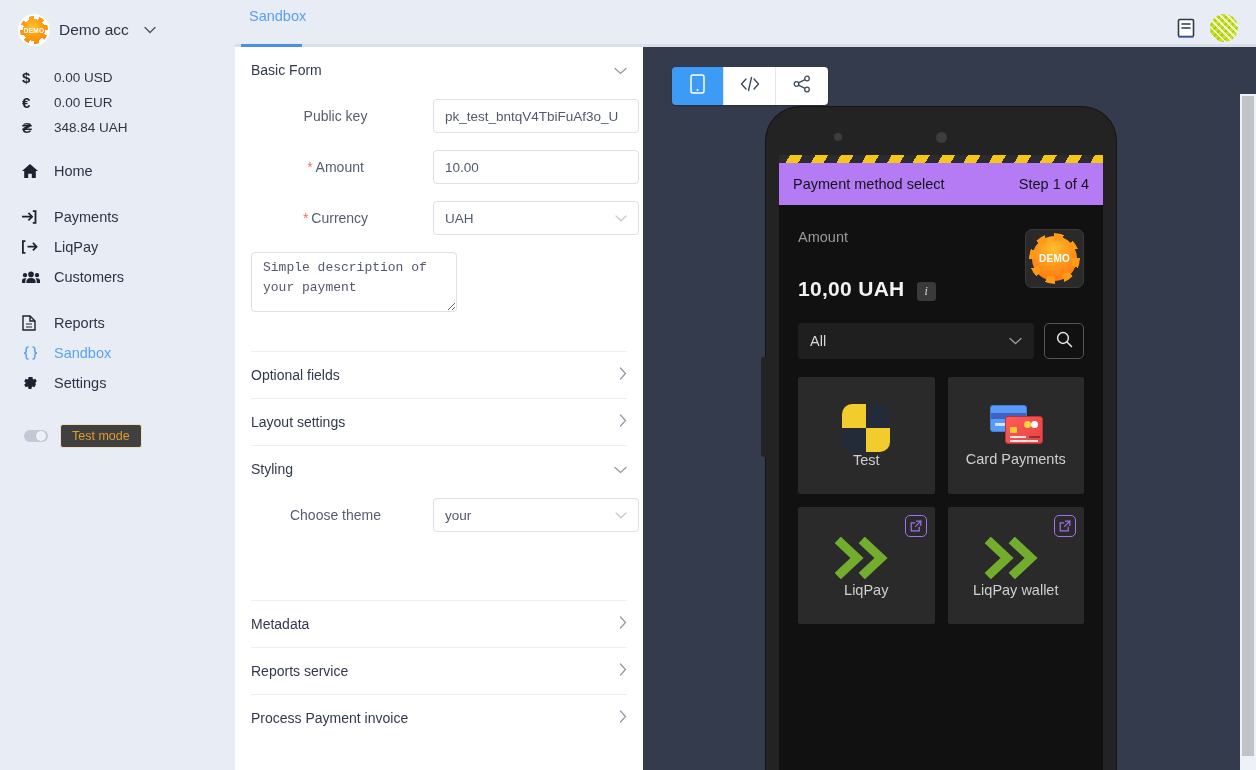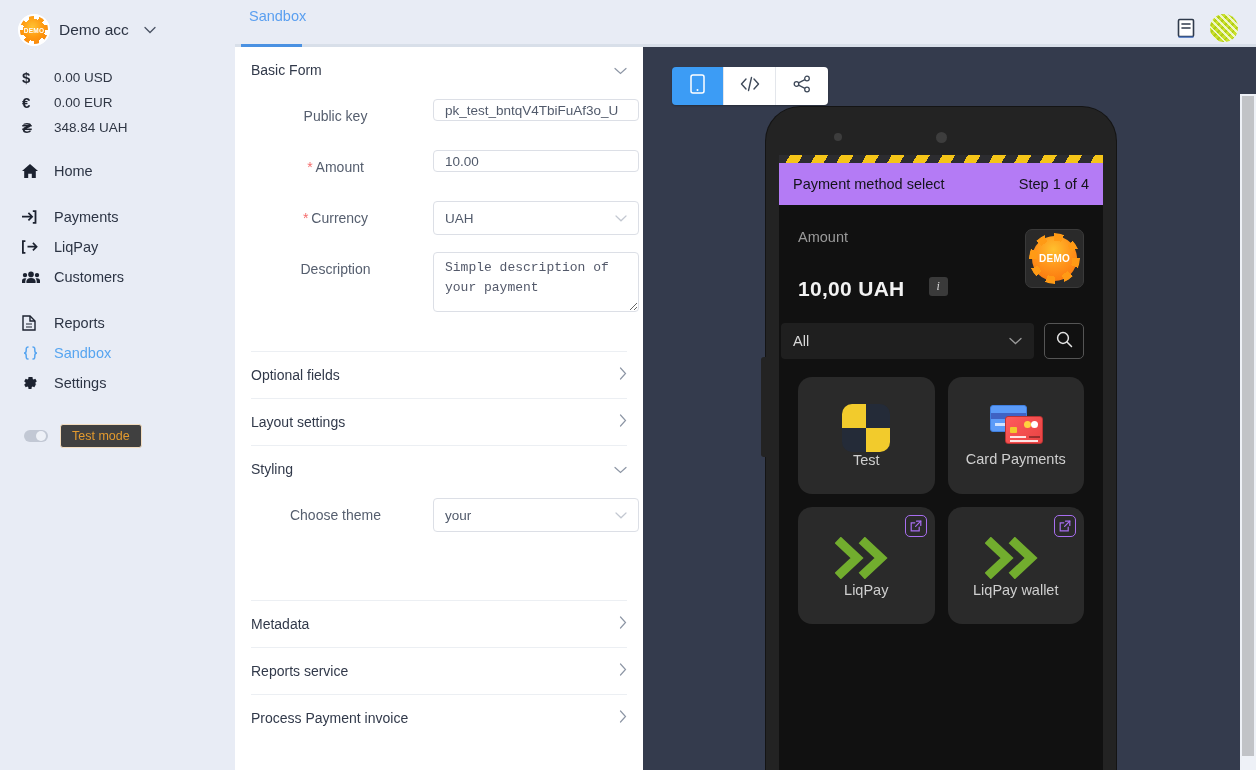--- a/index.html
+++ b/index.html
@@ -88,21 +88,21 @@
   .sect-body { padding: 6px 0 18px 0; }
 
   .field { display: flex; align-items: flex-start; margin-bottom: 17px; }
   .field-label {
     width: 182px; flex: 0 0 182px; text-align: center; padding-right: 13px;
     font-size: 14px; color: #555e6e; line-height: 34px;
   }
   .req { color: #f56c6c; margin-right: 3px; }
   .ctrl { flex: 1; position: relative; }
   .inp {
-    width: 206px; height: 22px; border: 1px solid #dcdfe6; border-radius: 4px;
+    width: 206px; height: 34px; border: 1px solid #dcdfe6; border-radius: 4px;
     padding: 0 11px; font-size: 13.5px; color: #515a6b;
     font-family: "Liberation Sans", sans-serif; background: #fff; outline: none;
   }
   .inp::placeholder { color: #b6bcc7; }
   .sel {
     width: 206px; height: 34px; border: 1px solid #dcdfe6; border-radius: 4px;
     padding: 0 11px; font-size: 13.5px; color: #515a6b; background: #fff;
     display: flex; align-items: center; justify-content: space-between; cursor: pointer;
   }
   .sel .chev { color: #c3c8d1; font-size: 12px; }
@@ -148,21 +148,21 @@
   .stripe {
     height: 8px;
     background: repeating-linear-gradient(-60deg, #f5c518 0 11px, #2c2c30 11px 22px);
   }
   .pay-header {
     background: #b47bf5; padding: 13px 14px; display: flex; align-items: center; justify-content: space-between;
     font-size: 14.5px; color: #13131a;
   }
   .amount-block { display: flex; align-items: flex-start; justify-content: space-between; padding: 24px 19px 0 19px; }
   .amount-label { font-size: 14.5px; color: #9a9a9a; margin-bottom: 4px; }
-  .amount-line { display: flex; align-items: flex-start; gap: 24px; margin-top: 32px; }
+  .amount-line { display: flex; align-items: flex-end; gap: 12px; margin-top: 32px; }
   .amount-value { font-size: 21px; font-weight: bold; color: #f2f2f2; letter-spacing: .3px; }
   .info-badge {
     width: 19px; height: 19px; border-radius: 3px; background: #3a3a3a; color: #d8d8d8;
     display: flex; align-items: center; justify-content: center; font-size: 12px;
     font-family: "Liberation Serif", serif; font-style: italic; cursor: pointer;
   }
   .demo-tile {
     width: 59px; height: 59px; border-radius: 7px; background: #2a2a2a; border: 1px solid #3a3a3a;
     display: flex; align-items: center; justify-content: center; flex: 0 0 59px;
   }
@@ -176,35 +176,35 @@
     background:
       conic-gradient(from 0deg, #ff9a15 0 6%, transparent 6% 12.5%, #ff9a15 12.5% 18.5%, transparent 18.5% 25%,
       #ff9a15 25% 31%, transparent 31% 37.5%, #ff9a15 37.5% 43.5%, transparent 43.5% 50%,
       #ff9a15 50% 56%, transparent 56% 62.5%, #ff9a15 62.5% 68.5%, transparent 68.5% 75%,
       #ff9a15 75% 81%, transparent 81% 87.5%, #ff9a15 87.5% 93.5%, transparent 93.5% 100%);
     -webkit-mask: radial-gradient(circle, transparent 0 18px, #000 18px);
             mask: radial-gradient(circle, transparent 0 18px, #000 18px);
   }
   .demo-star span { font-size: 10px; font-weight: bold; color: #fff; z-index: 1; letter-spacing: .3px; }
 
-  .filter-row { display: flex; gap: 10px; padding: 22px 19px 0 2px; }
+  .filter-row { display: flex; gap: 10px; padding: 22px 19px 0 19px; }
   .filter-sel {
     flex: 1; height: 36px; background: #1f1f1f; border-radius: 4px; padding: 0 12px;
     display: flex; align-items: center; justify-content: space-between;
     font-size: 14.5px; color: #d8d8d8; cursor: pointer;
   }
   .filter-sel .chev { color: #9a9a9a; font-size: 12px; }
   .search-btn {
     width: 40px; height: 36px; border: 1px solid #555; border-radius: 5px;
     display: flex; align-items: center; justify-content: center; color: #e4e4e4; cursor: pointer;
   }
 
   .methods { padding: 18px 19px 0 19px; display: grid; grid-template-columns: 1fr 1fr; gap: 13px; }
   .method {
-    height: 117px; background: #2a2a2a; border-radius: 14px; position: relative;
+    height: 117px; background: #2a2a2a; border-radius: 2px; position: relative;
     display: flex; flex-direction: column; align-items: center; justify-content: center; 
     cursor: pointer;
   }
   .method-name { font-size: 14.5px; color: #cfcfcf; }
   .ext-badge {
     position: absolute; top: 8px; right: 8px; width: 22px; height: 22px;
     border: 1px solid #a86ef0; border-radius: 5px;
     display: flex; align-items: center; justify-content: center; color: #a86ef0;
   }
   .icon-test {
@@ -411,21 +411,20 @@
                 <span class="chev">
                   <svg width="12" height="7" viewBox="0 0 12 7" fill="none">
                       <path d="M1 1L6 5.8L11 1" stroke="#c3c8d1" stroke-width="1.2" stroke-linecap="round"></path>
                     </svg>
                 </span>
               </div>
             </div>
           </div>
 
           <div class="field">
-            <div class="field-label">Description</div>
             <div class="ctrl">
               <div class="ta-wrap">
                 <textarea class="inp" style="">Simple description of your payment</textarea>
               </div>
             </div>
           </div>
         </div>
 
         <div class="divider"></div>
         <div class="sect-head">

